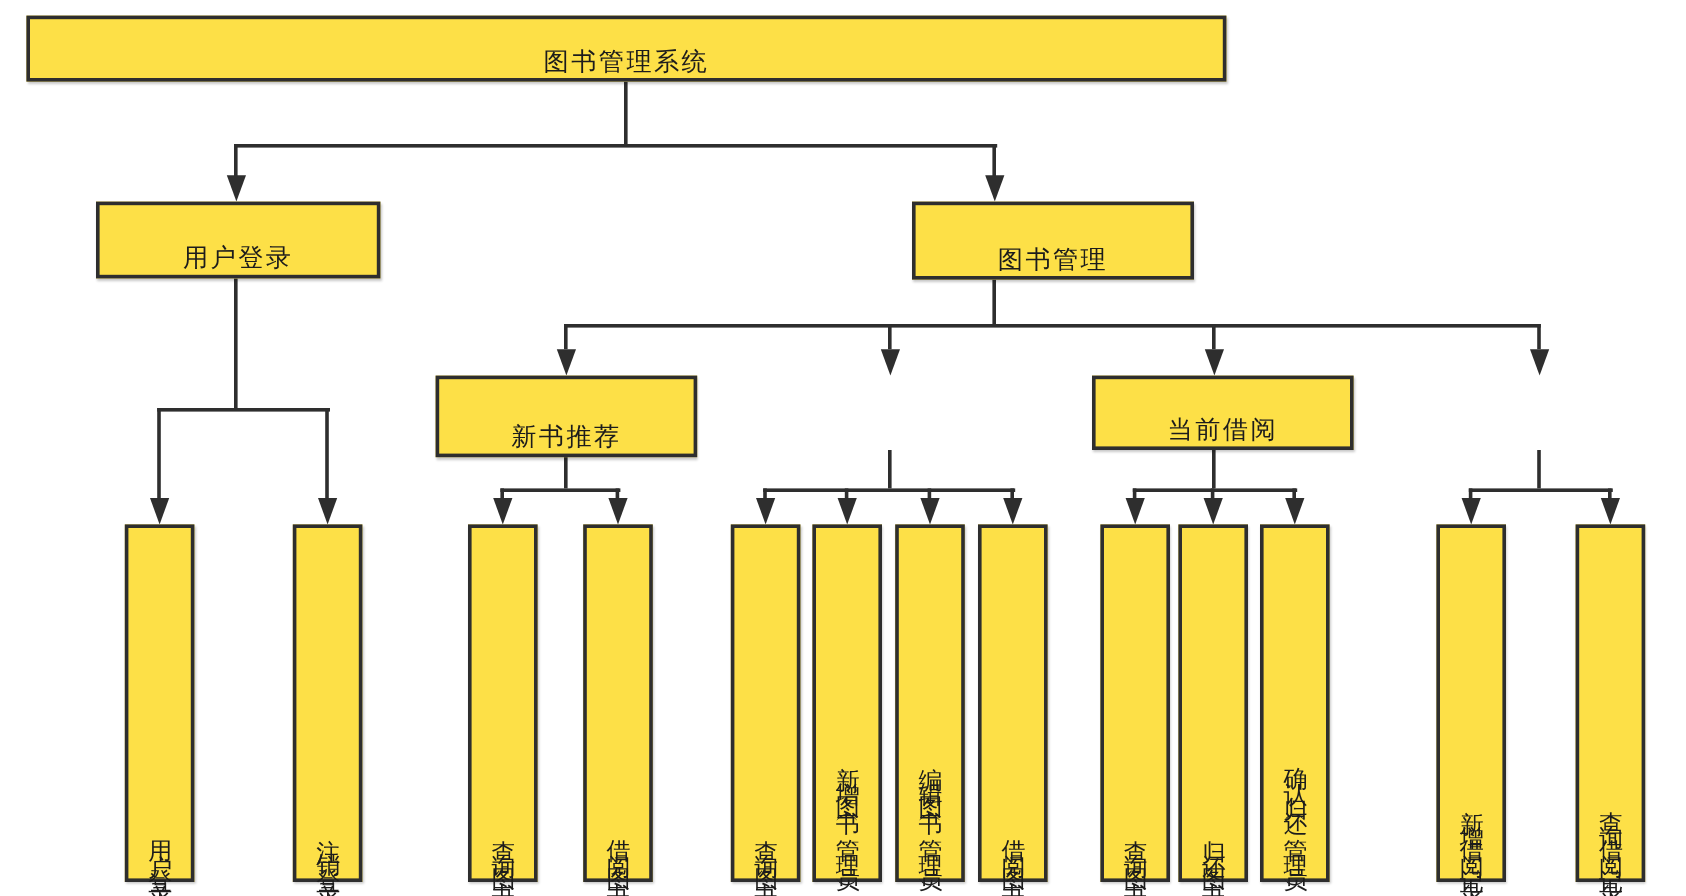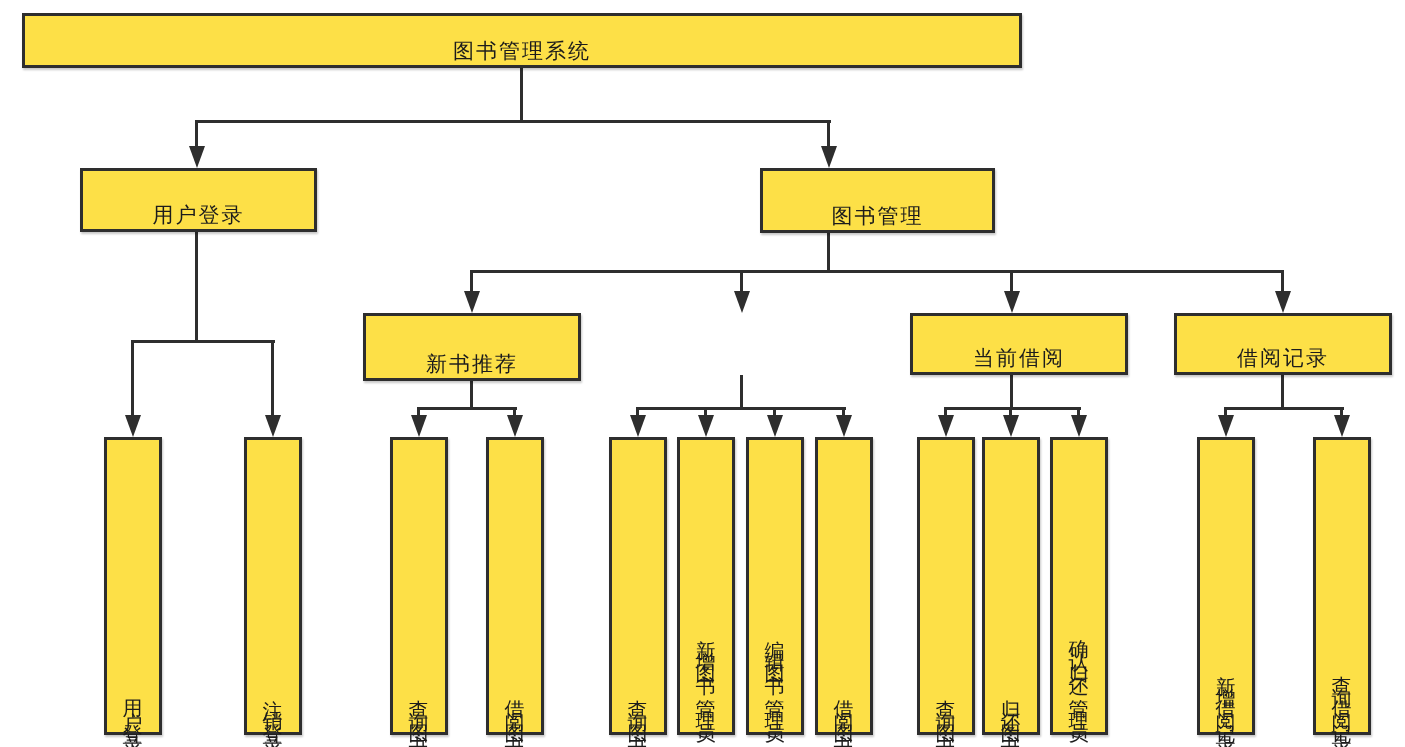--- a/index.html
+++ b/index.html
@@ -99,23 +99,20 @@
   <div class="arrow" style="left:734px; top:291px;"></div>
   <div class="arrow" style="left:1004px; top:291px;"></div>
   <div class="arrow" style="left:1275px; top:291px;"></div>
 
   <div class="node h" style="left:363px; top:313px; width:218px; height:68px;">
     <span class="lbl">新书推荐</span>
   </div>
   <div class="node h" style="left:910px; top:313px; width:218px; height:62px;">
     <span class="lbl">当前借阅</span>
   </div>
-  <div class="node h" style="left:1174px; top:313px; width:218px; height:62px;">
-    <span class="lbl">借阅记录</span>
-  </div>
 
   <div class="line" style="left:470px; top:375px; width:3px; height:32px;"></div>
   <div class="line" style="left:417px; top:407px; width:100px; height:3px;"></div>
   <div class="line" style="left:417px; top:407px; width:3px; height:10px;"></div>
   <div class="line" style="left:513px; top:407px; width:3px; height:10px;"></div>
   <div class="arrow" style="left:411px; top:415px;"></div>
   <div class="arrow" style="left:507px; top:415px;"></div>
 
   <div class="line" style="left:740px; top:375px; width:3px; height:32px;"></div>
   <div class="line" style="left:636px; top:407px; width:210px; height:3px;"></div>

